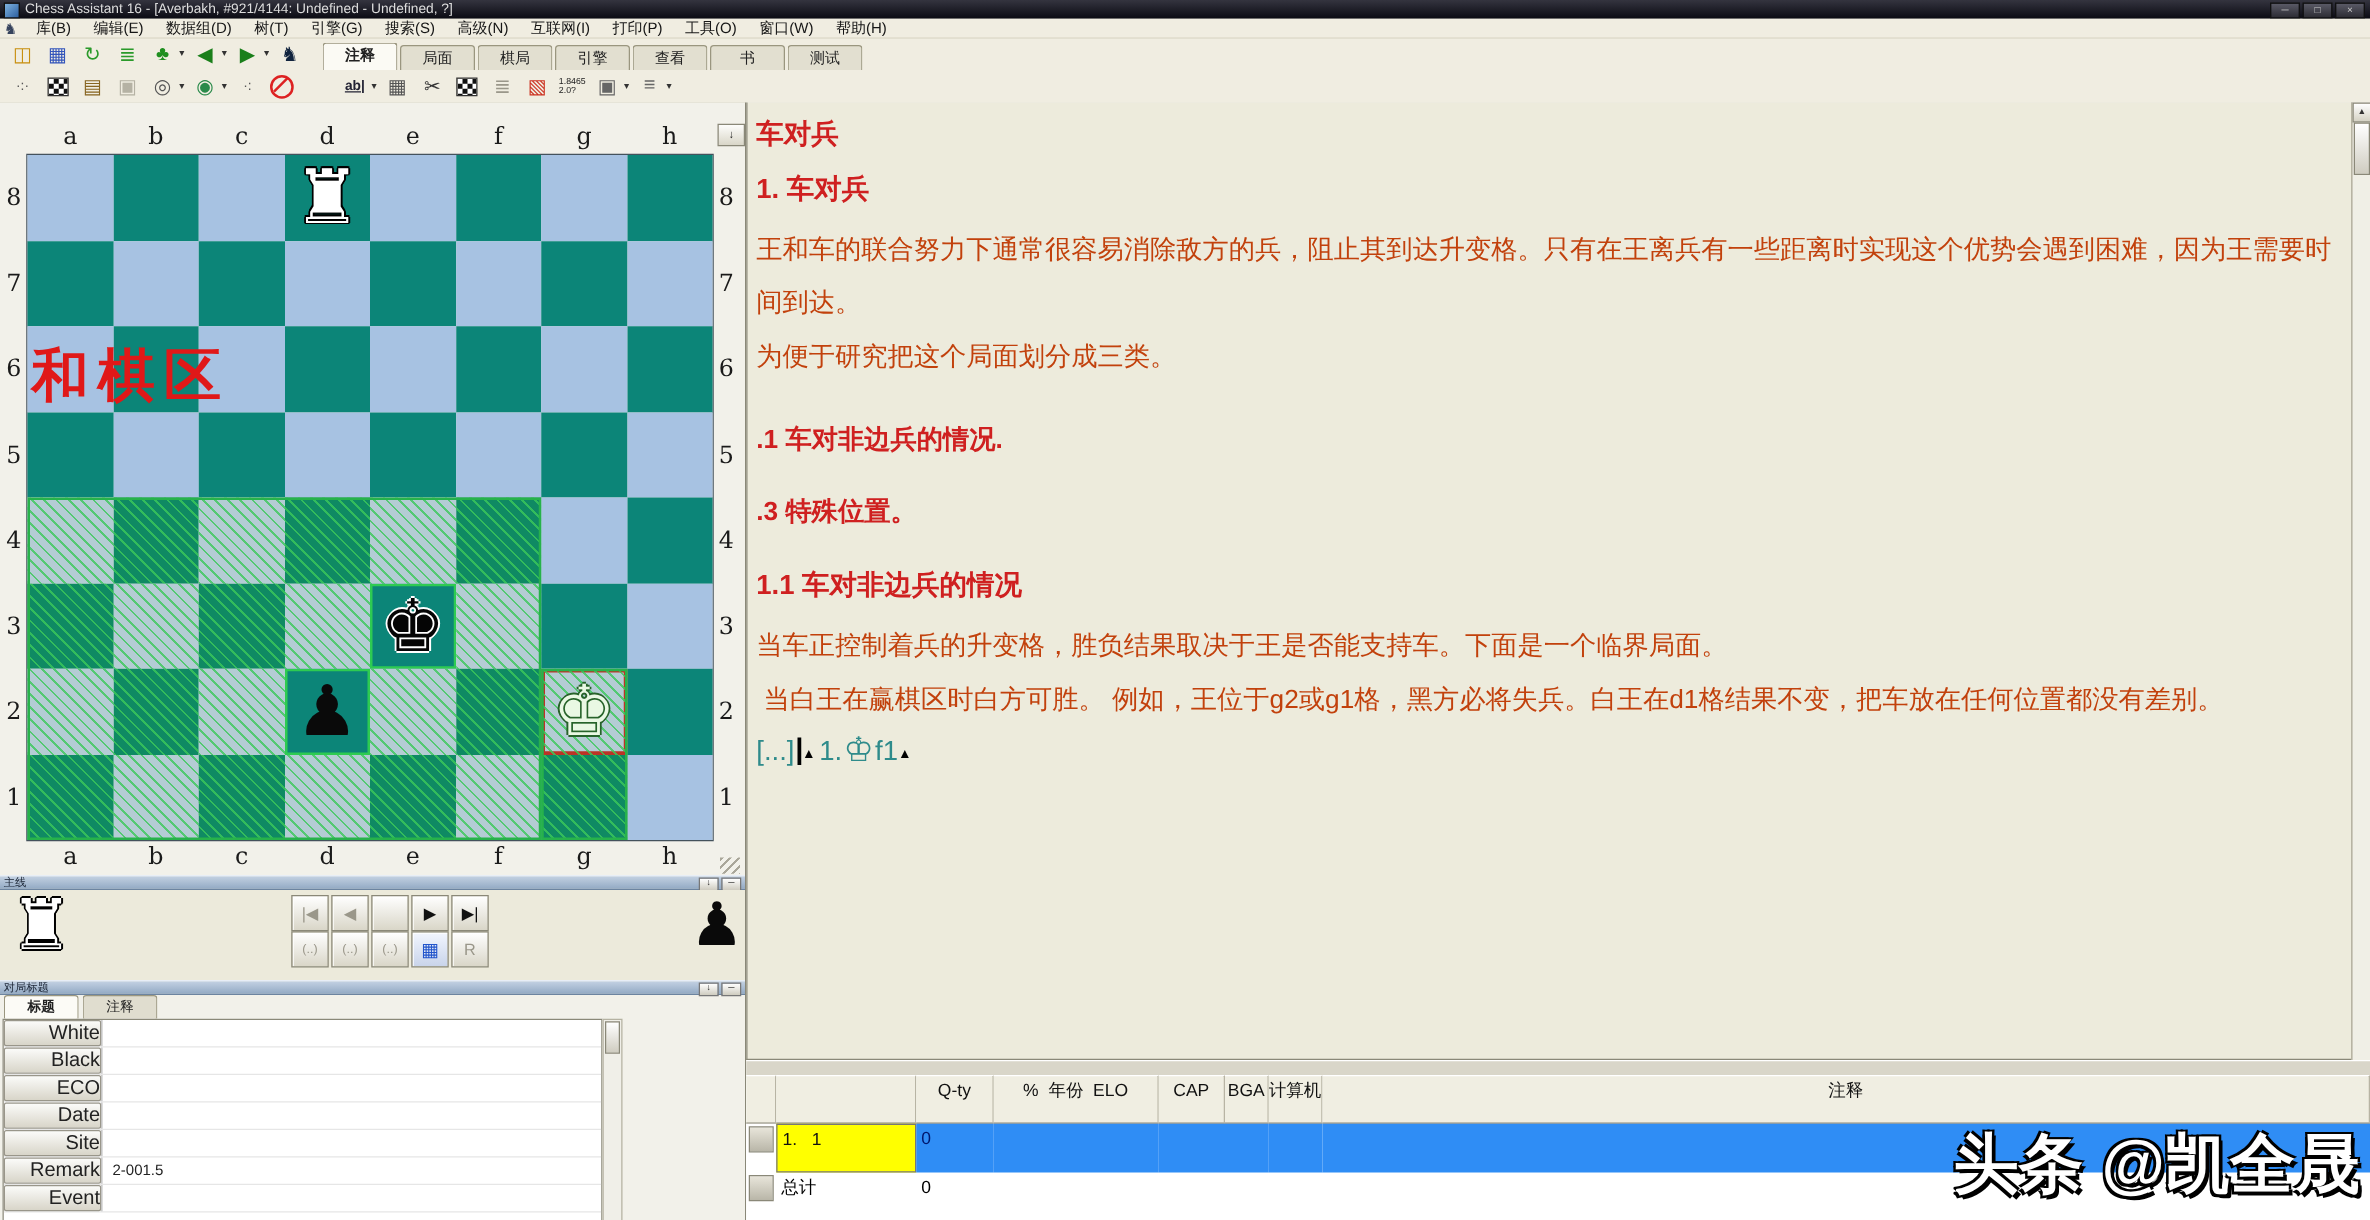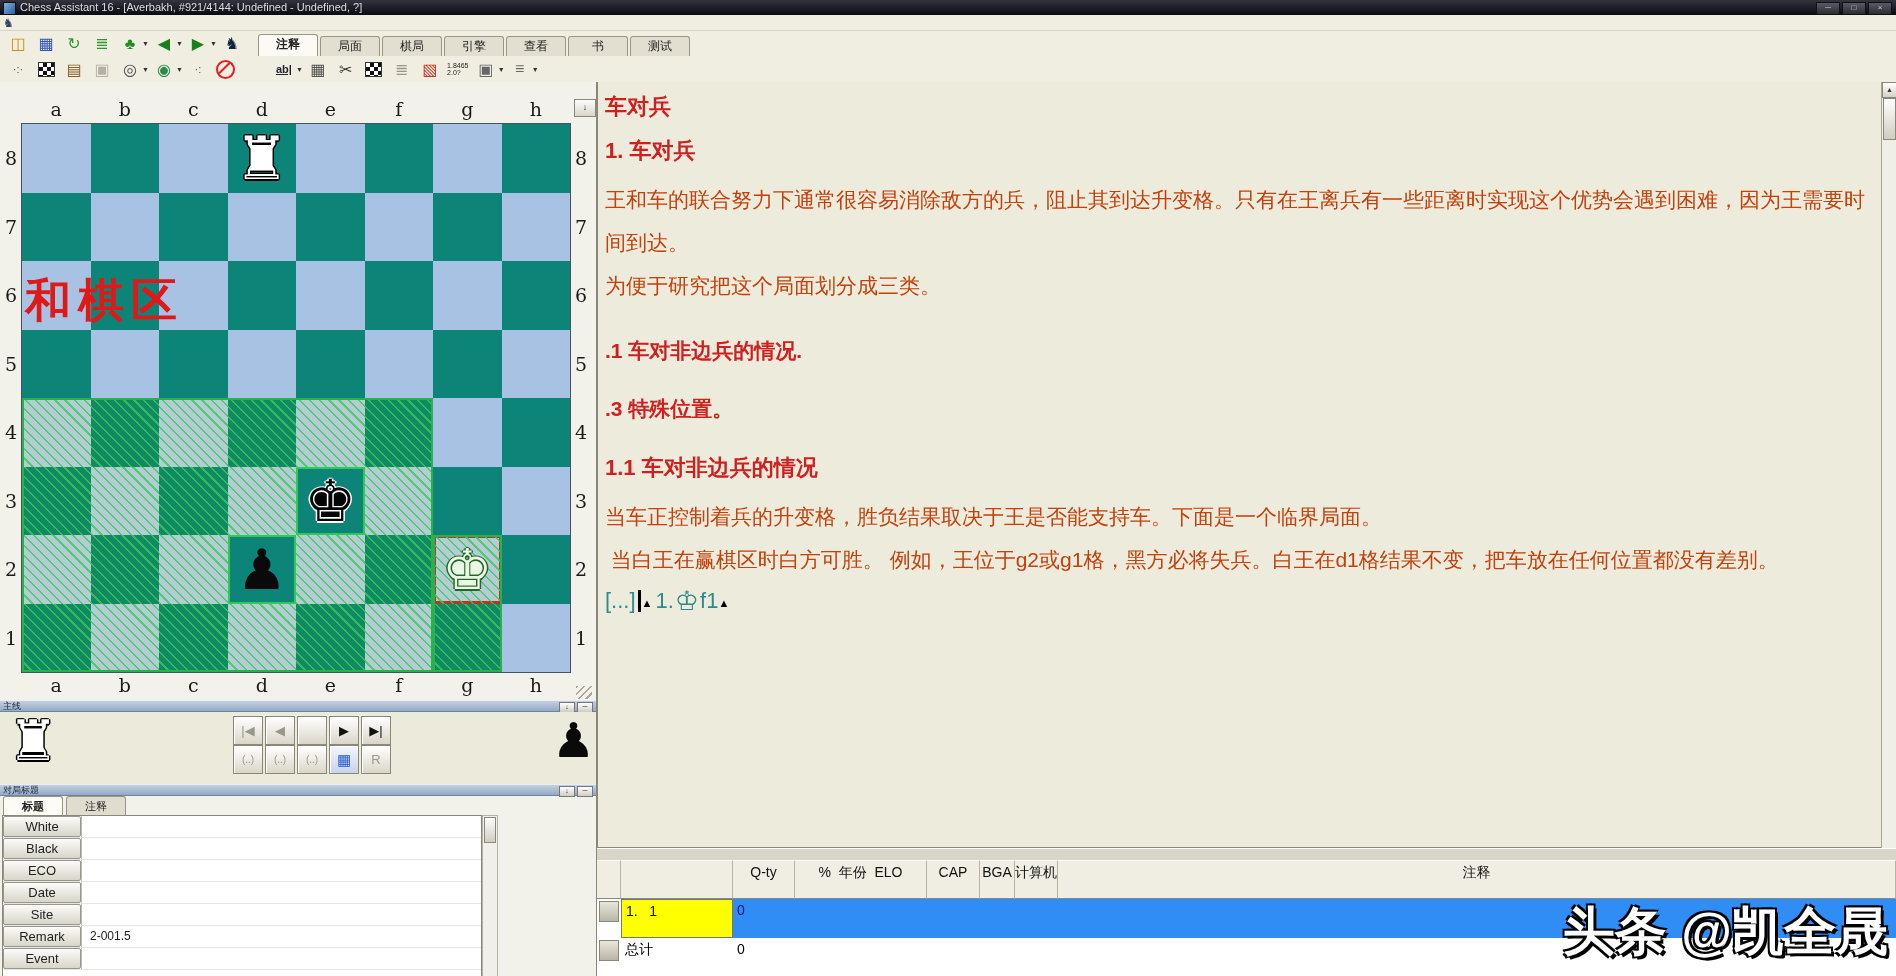--- a/index.html
+++ b/index.html
@@ -105,21 +105,21 @@
   .nav-btn.lbl{font-size:10px;}
 
   .form-tabs{position:absolute;left:3px;top:714px;display:flex;height:19px;font-size:11px;}
   .ftab{min-width:46px;padding:0 6px;text-align:center;line-height:18px;background:#e0ddcf;
     border:1px solid #9a967f;border-bottom:none;border-radius:3px 3px 0 0;margin-right:3px;color:#222;}
   .ftab.active{background:#fcfbf6;font-weight:bold;}
   .form-box{position:absolute;left:2px;top:733px;width:478px;height:161px;background:#fff;
     border:1px solid #8a8878;overflow:hidden;}
   .form-row{display:flex;height:21px;border-bottom:1px solid #e6e6e6;}
   .form-label{width:76px;background:linear-gradient(#fbfbf9,#d8d5c9);border:1px solid #99968a;
-    border-radius:2px;font-size:13px;color:#222;text-align:center;line-height:19px;margin:0 0 0 0;}
+    border-radius:2px;font-size:16px;color:#222;text-align:right;line-height:19px;margin:0 0 0 0;}
   .form-value{flex:1;font-size:12px;color:#222;padding-left:8px;line-height:20px;border-left:1px solid #bbb;}
   .form-scroll{position:absolute;left:482px;top:733px;width:14px;height:161px;background:#f0efe8;
     border:1px solid #b5b2a2;}
   .form-scroll .thumb{position:absolute;left:1px;top:1px;width:10px;height:24px;
     background:linear-gradient(#fff,#cfccc0);border:1px solid #8a8878;}
 
   
   .right-panel{position:absolute;left:597px;top:0;width:1299px;height:894px;background:#fff;}
   .text-area{position:absolute;left:0;top:0;width:1285px;height:766px;background:#edebdc;
     border:1px solid #8a8878;border-top:none;box-sizing:border-box;overflow:hidden;padding:8px 8px 0 7px;}
@@ -169,20 +169,34 @@
     <span class="title-text">Chess Assistant 16 - [Averbakh, #921/4144: Undefined - Undefined, ?]</span>
     <span class="win-btns" id="winBtns">
         <span class="win-btn">─</span>
         <span class="win-btn">□</span>
         <span class="win-btn">×</span>
       </span>
   </div>
 
   <div class="menubar">
     <span class="menu-ico">♞</span>
+    <span id="menuItems" style="display:flex;">
+        <span class="menu-item">库(B)</span>
+        <span class="menu-item">编辑(E)</span>
+        <span class="menu-item">数据组(D)</span>
+        <span class="menu-item">树(T)</span>
+        <span class="menu-item">引擎(G)</span>
+        <span class="menu-item">搜索(S)</span>
+        <span class="menu-item">高级(N)</span>
+        <span class="menu-item">互联网(I)</span>
+        <span class="menu-item">打印(P)</span>
+        <span class="menu-item">工具(O)</span>
+        <span class="menu-item">窗口(W)</span>
+        <span class="menu-item">帮助(H)</span>
+      </span>
   </div>
 
   <div class="tbar1">
     <div class="icon-row" id="tb1">
         <span class="tb-icon">
           <span style="color: rgb(200, 144, 16);">◫</span>
         </span>
         <span class="tb-icon">
           <span style="color: rgb(51, 85, 187);">▦</span>
         </span>

